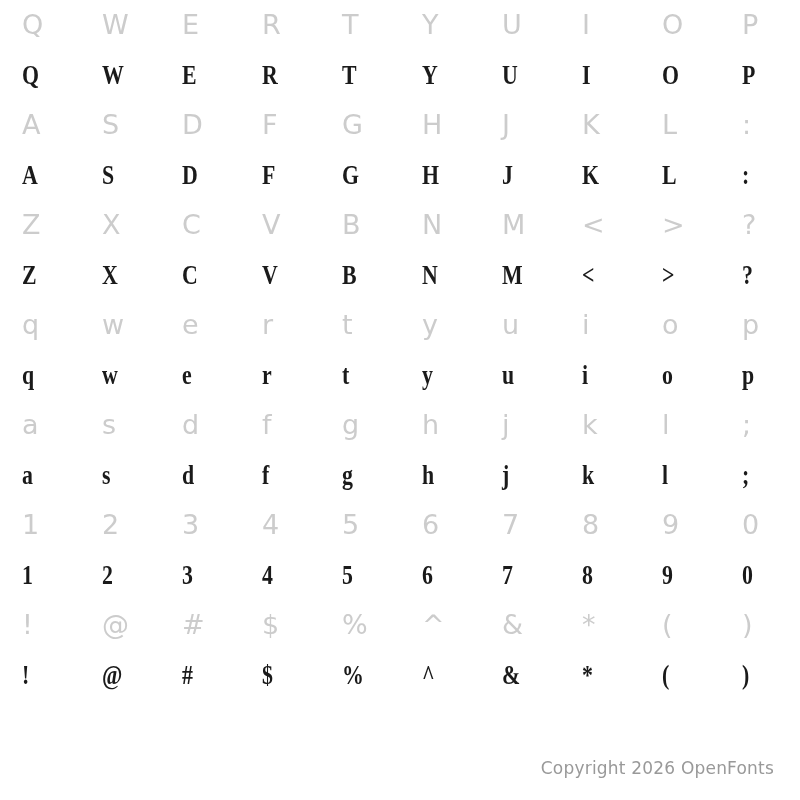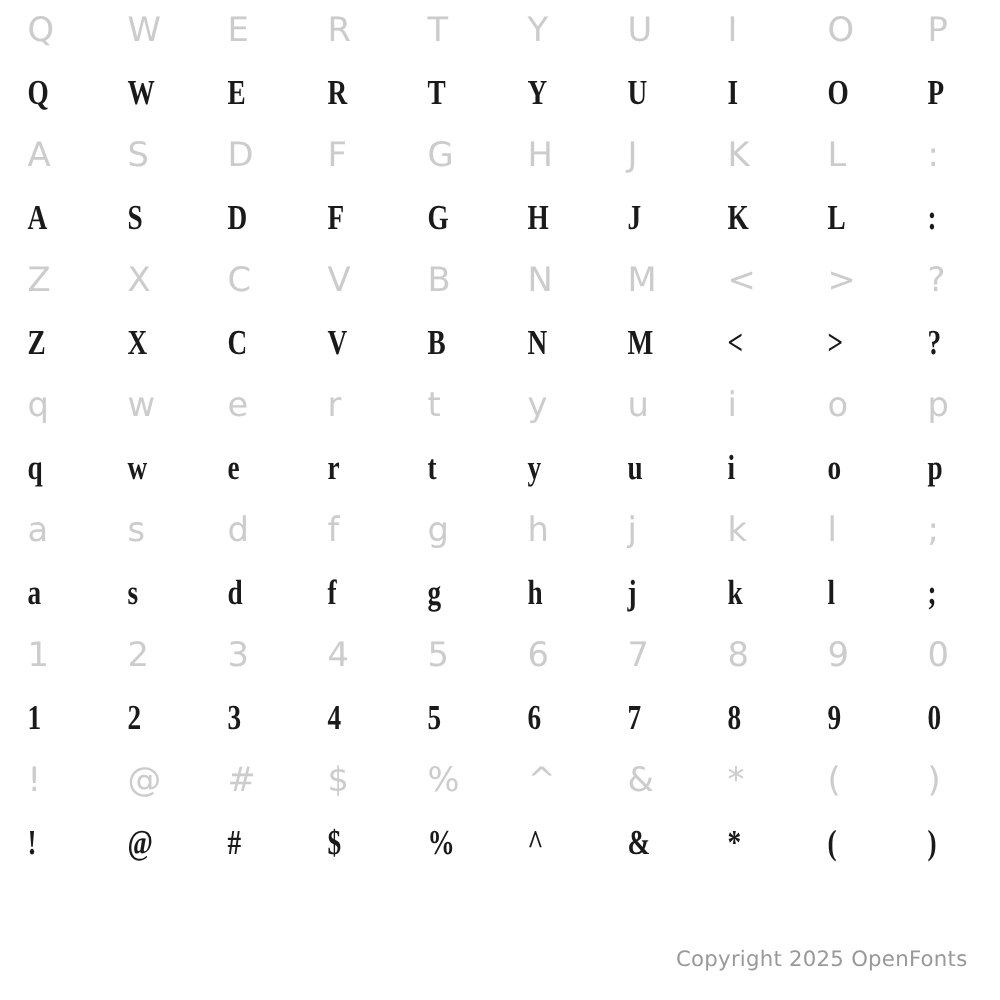--- a/index.html
+++ b/index.html
@@ -242,14 +242,14 @@
         <div class="cell">#</div>
         <div class="cell">$</div>
         <div class="cell">%</div>
         <div class="cell">^</div>
         <div class="cell">&amp;</div>
         <div class="cell">*</div>
         <div class="cell">(</div>
         <div class="cell">)</div>
       </div>
     </div>
-  <div class="footer">Copyright 2025 OpenFonts</div>
+  <div class="footer">Copyright 2026 OpenFonts</div>
 </div>
 
 </body></html>

